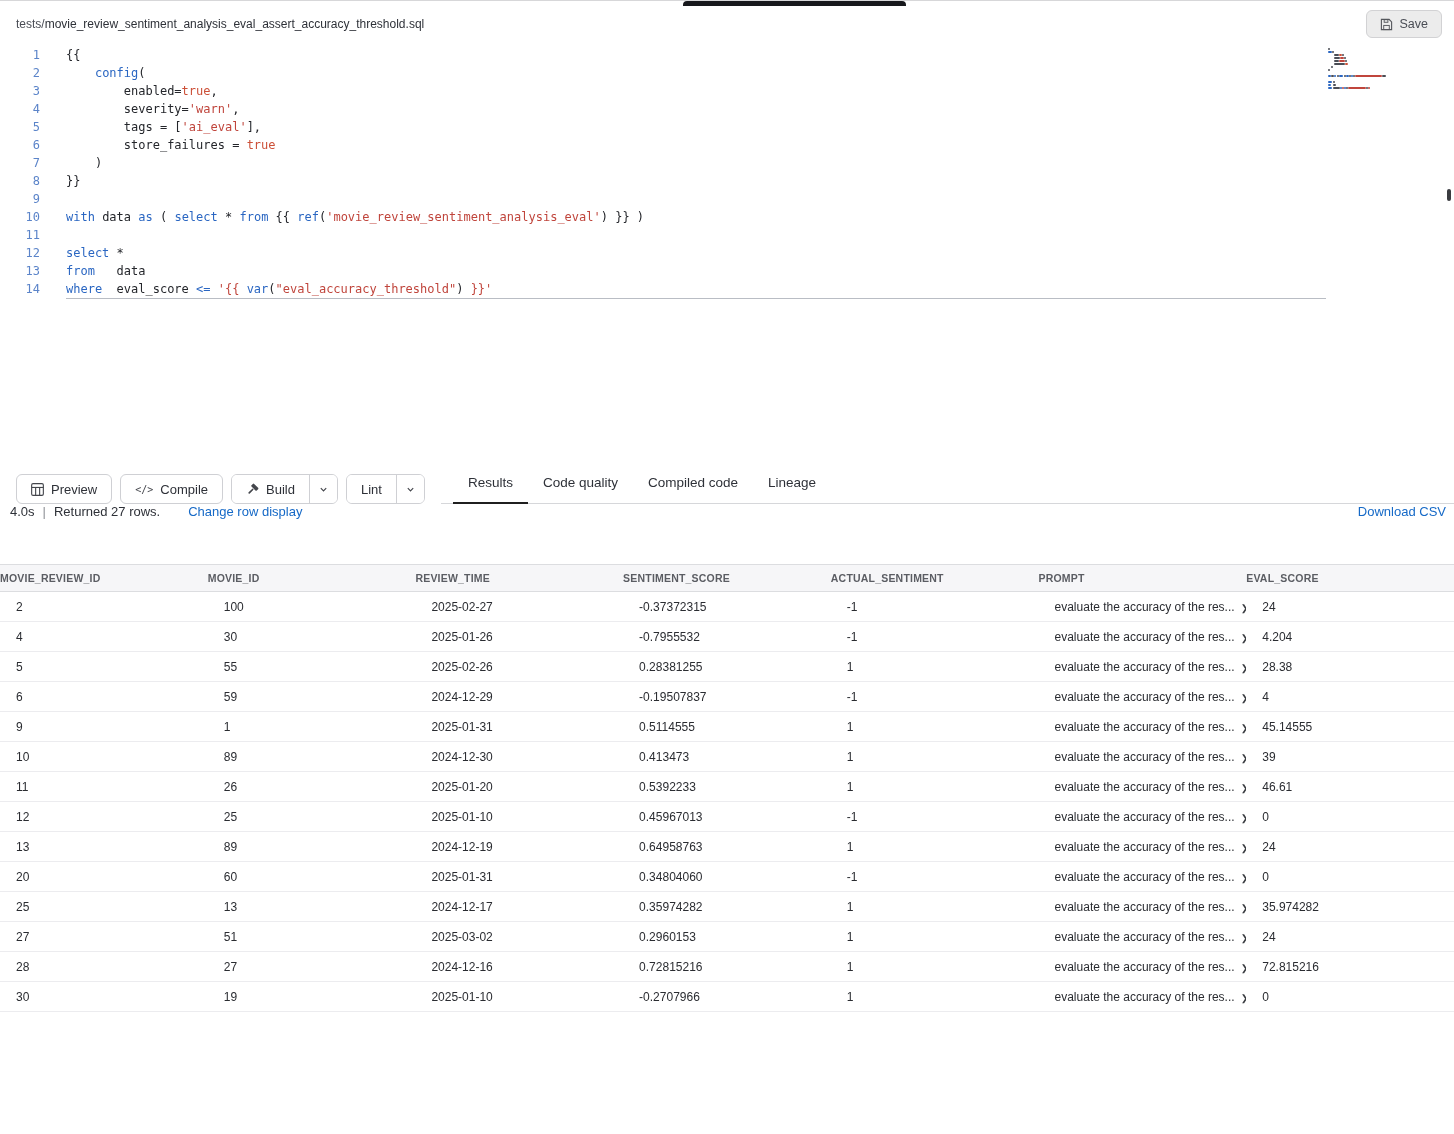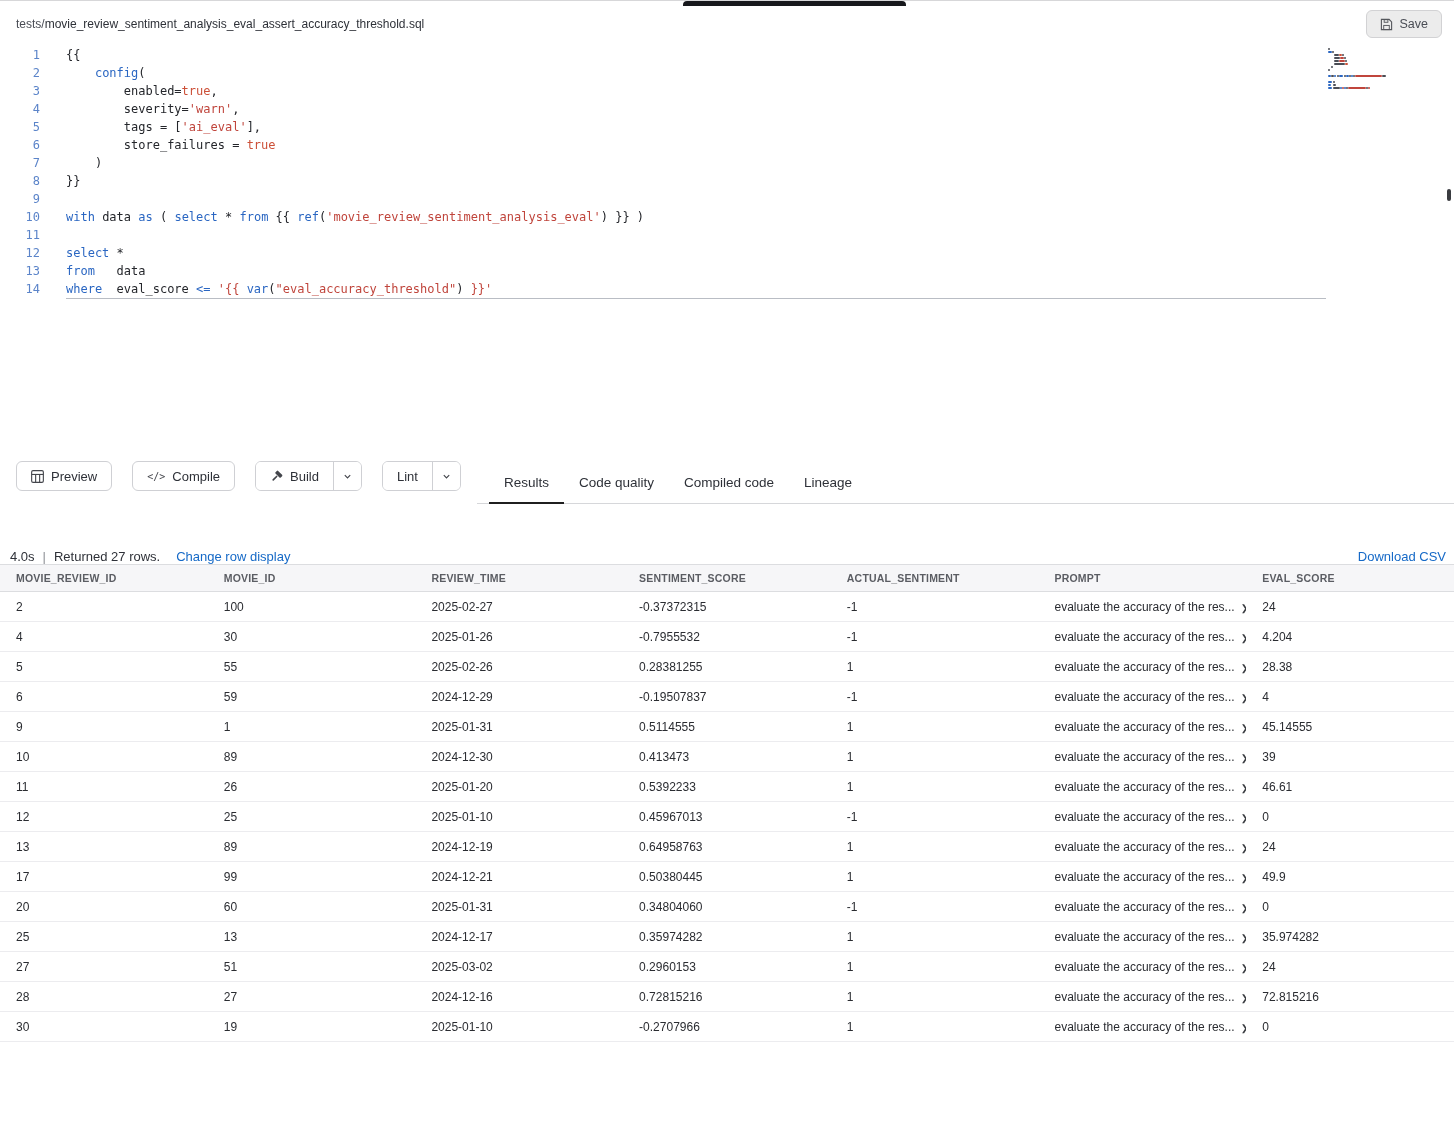--- a/index.html
+++ b/index.html
@@ -36,44 +36,44 @@
   .mini-seg.tok-plain{background:#4a4d55}
   .mini-seg.tok-keyword,.mini-seg.tok-operator{background:var(--keyword)}
   .mini-seg.tok-string{background:var(--string)}
   .mini-seg.tok-atom{background:var(--atom)}
 
   .editor-scrollbar{position:absolute;top:0;right:0;width:10px;height:100%}
   .scroll-thumb{position:absolute;top:146px;right:3px;width:4px;height:12px;background:#3a3c40;border-radius:2px}
 
   
   .toolbar-row{display:flex;align-items:stretch;height:43px;padding-left:16px}
-  .run-buttons{display:flex;align-items:flex-start;gap:20px}
+  .run-buttons{display:flex;align-items:flex-end;gap:8px}
   .btn{display:flex;align-items:center;gap:7px;height:30px;padding:0 14px;background:#fff;
     border:1px solid #cfd0d4;border-radius:6px;font-size:13px;color:#2e3138;font-family:inherit;cursor:pointer;white-space:nowrap}
   .split{display:flex;align-items:stretch;border:1px solid #cfd0d4;border-radius:6px;overflow:hidden;height:30px}
   .split .btn{border:none;border-radius:0;height:100%}
   .split .caret{padding:0 9px;border-left:1px solid #cfd0d4}
   .icon{display:inline-flex;align-items:center;justify-content:center}
   .code-glyph{font-family:"DejaVu Sans Mono",monospace;font-size:10px;color:#44464c}
 
   .tabs-wrap{flex:1;margin-left:16px;display:flex;align-items:stretch;border-bottom:1px solid #d6d7da;padding-left:12px}
   .tab{display:flex;align-items:center;padding:0 15px;font-size:13.5px;color:#2e3138;position:relative;cursor:pointer}
   .tab.active::after{content:"";position:absolute;left:0;right:0;bottom:-1px;height:2px;background:var(--accent-tab)}
 
   
-  .status-row{height:60px;display:flex;align-items:flex-end;padding:0 8px 0 10px;font-size:13px;color:#2e3138}
+  .status-row{height:60px;display:flex;align-items:flex-start;padding:0 8px 0 10px;font-size:13px;color:#2e3138}
   .status-row .divider{margin:0 8px;color:#8e9096}
   .link{color:var(--link);cursor:pointer;background:none;border:none;font-family:inherit;font-size:13px}
-  .change-link{margin-left:16px}
+  .change-link{margin-left:28px}
   .download-link{margin-left:auto;padding-right:0}
 
   
   table{width:100%;border-collapse:collapse;table-layout:fixed}
   thead th{height:27px;background:#f6f6f8;border-top:1px solid #dcdde0;border-bottom:1px solid #dcdde0;
-    font-size:10.5px;color:#5b5d63;text-align:left;padding-left:16px;font-weight:700;letter-spacing:.2px}
+    font-size:10.5px;color:#5b5d63;text-align:left;font-weight:700;letter-spacing:.2px}
   tbody td{height:30px;border-bottom:1px solid #ececef;font-size:12px;color:#2a2c31;padding-left:16px;
     white-space:nowrap;overflow:hidden}
   .expand-chevron{font-size:9px;margin-left:6px;color:#3a3c40;cursor:pointer}
 </style>
 </head>
 <body>
 
 <div class="top-strip">
   <div class="file-tab"></div>
 </div>
@@ -384,29 +384,20 @@
         <tr>
           <td>13</td>
           <td>89</td>
           <td>2024-12-19</td>
           <td>0.64958763</td>
           <td>1</td>
           <td><span>evaluate the accuracy of the res...</span><span class="expand-chevron">❯</span></td>
           <td>24</td>
         </tr>
         <tr>
-          <td>17</td>
-          <td>99</td>
-          <td>2024-12-21</td>
-          <td>0.50380445</td>
-          <td>1</td>
-          <td><span>evaluate the accuracy of the res...</span><span class="expand-chevron">❯</span></td>
-          <td>49.9</td>
-        </tr>
-        <tr>
           <td>20</td>
           <td>60</td>
           <td>2025-01-31</td>
           <td>0.34804060</td>
           <td>-1</td>
           <td><span>evaluate the accuracy of the res...</span><span class="expand-chevron">❯</span></td>
           <td>0</td>
         </tr>
         <tr>
           <td>25</td>

